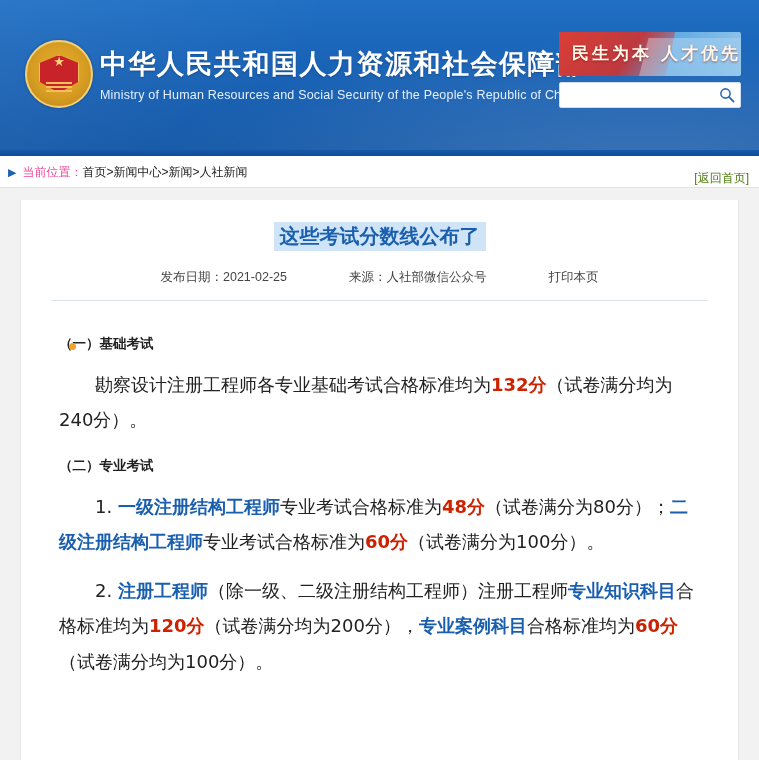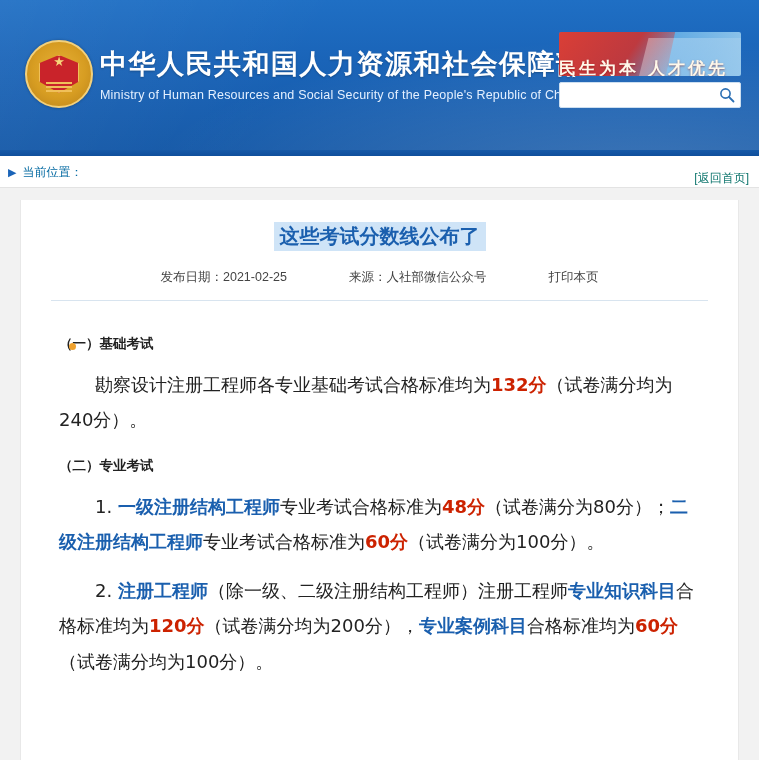--- a/index.html
+++ b/index.html
@@ -104,22 +104,22 @@
   }
   .slogan .ribbon2 {
     position: absolute;
     right: -20px; bottom: -22px;
     width: 120px; height: 60px;
     background: linear-gradient(115deg, rgba(255,255,255,0.35), rgba(255,255,255,0));
     transform: skewX(-14deg);
   }
   .slogan-text {
     position: absolute;
-    left: 0; right: 0; top: 25px;
-    text-align: left;
+    left: 0; right: 0; top: 10px;
+    text-align: right;
     color: #fff8ea;
     font-size: 17px;
     font-weight: bold;
     letter-spacing: 3px;
     font-family: "DejaVu Sans", "Liberation Sans", sans-serif;
     text-shadow: 0 1px 2px rgba(120,0,0,0.5);
     white-space: nowrap;
   }
   .search-box {
     position: absolute;
@@ -168,28 +168,28 @@
     left: 8px; top: 0; height: 32px;
     display: flex; align-items: center;
     font-size: 12px; color: #333;
   }
   .crumb-arrow {
     color: #1a64b8;
     font-size: 11px;
     margin-right: 6px;
     line-height: 1;
   }
-  .crumb-left .label { color: #0369a1; }
+  .crumb-left .label { color: #ec4899; }
   .crumb-path { color: #222; }
   .crumb-right {
     position: absolute;
     right: 10px; top: 0; height: 45px;
     display: flex; align-items: center;
     font-size: 12px;
-    color: #0f766e;
+    color: #4d7c0f;
     cursor: pointer;
   }
 
   
   .page {
     position: relative;
     margin: 0 auto;
     width: 719px;
     background: #ffffff;
     border-left: 1px solid #e8e8e8;
@@ -315,20 +315,21 @@
       </button>
     </div>
   </div>
 </div>
 <div class="header-strip"></div>
 
 <div class="crumb-bar">
   <div class="crumb-left">
     <span class="crumb-arrow">▶</span>
     <span class="label">当前位置：</span>
+    <span class="crumb-path">首页&gt;新闻中心&gt;新闻&gt;人社新闻</span>
   </div>
   <div class="crumb-right">[返回首页]</div>
 </div>
 
 <div class="page-bg">
   <div class="page">
 
     <div class="title-wrap">
       <h1 class="article-title">这些考试分数线公布了</h1>
     </div>

